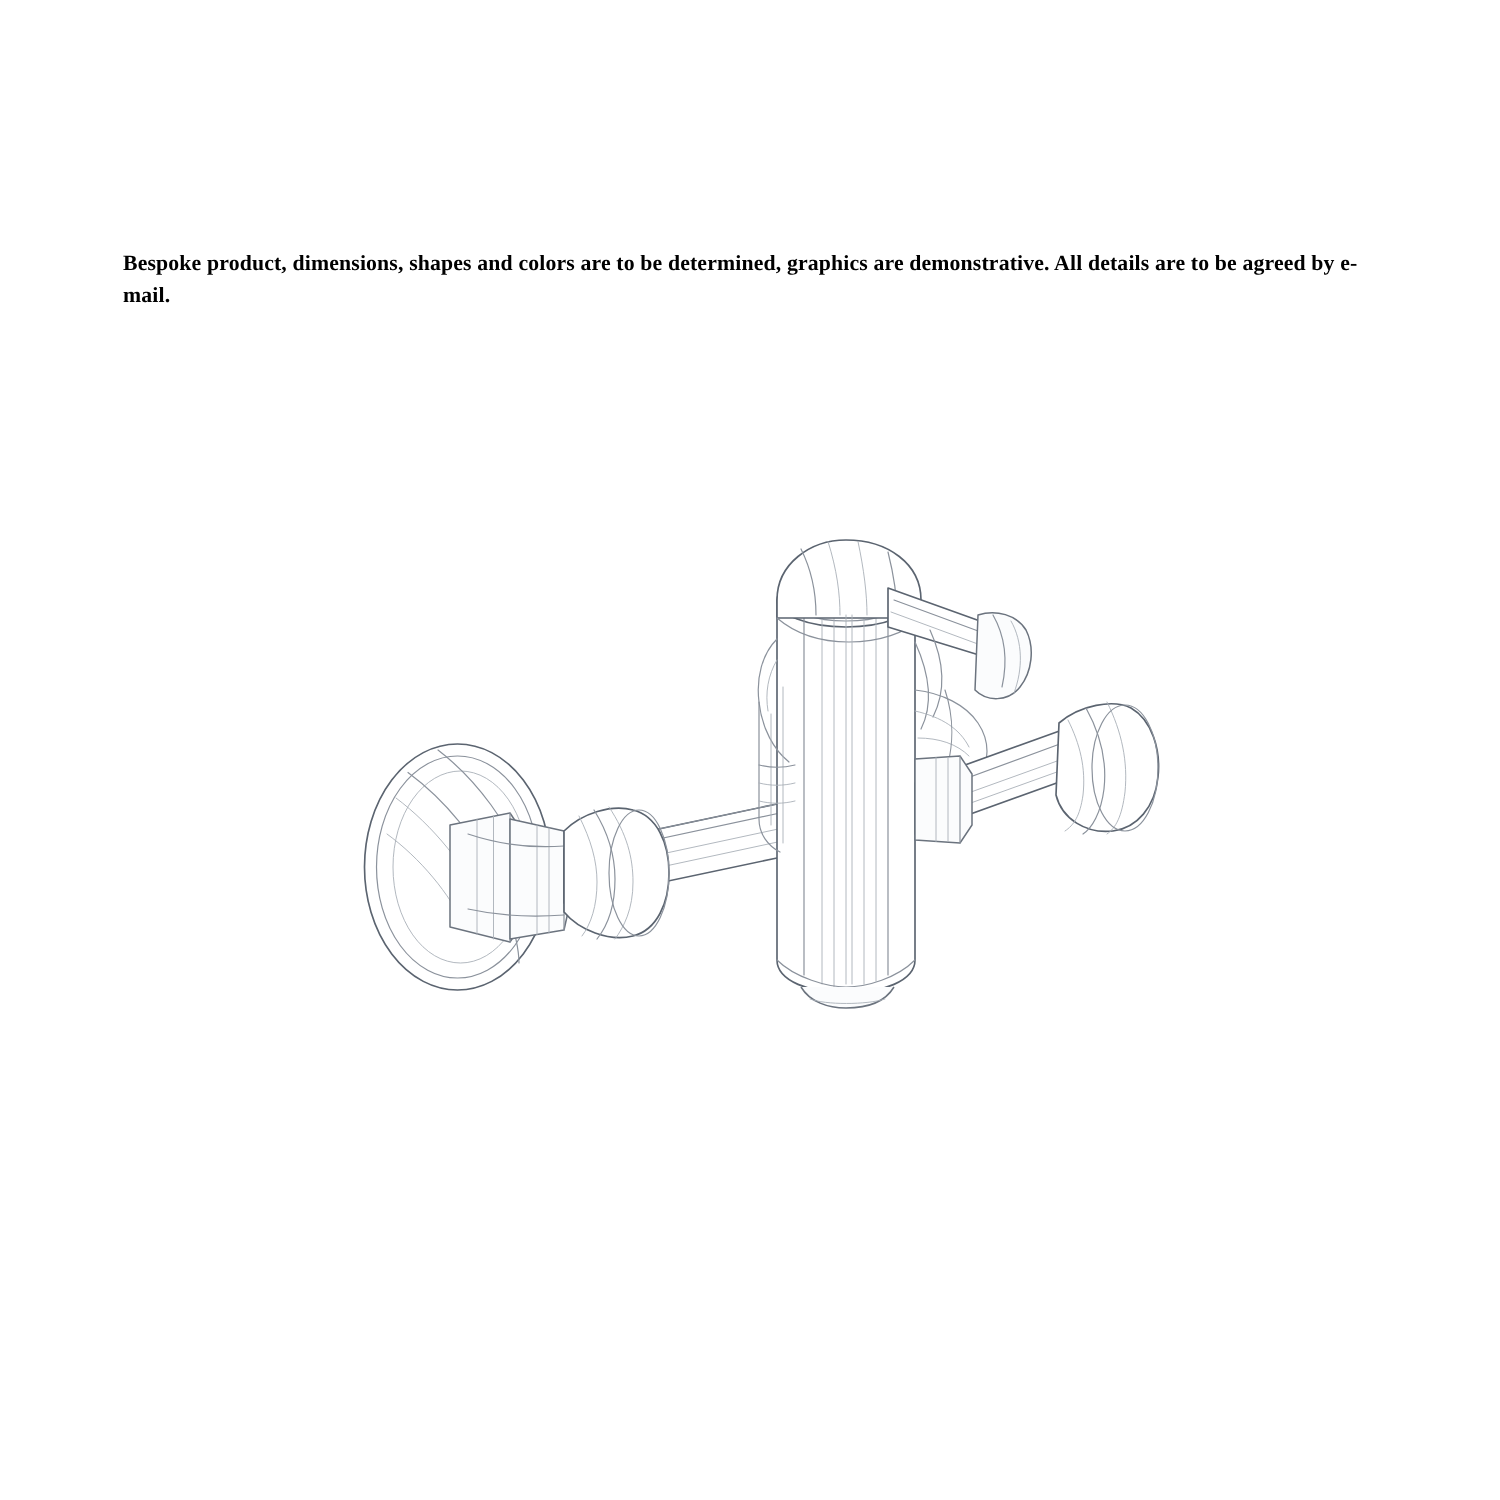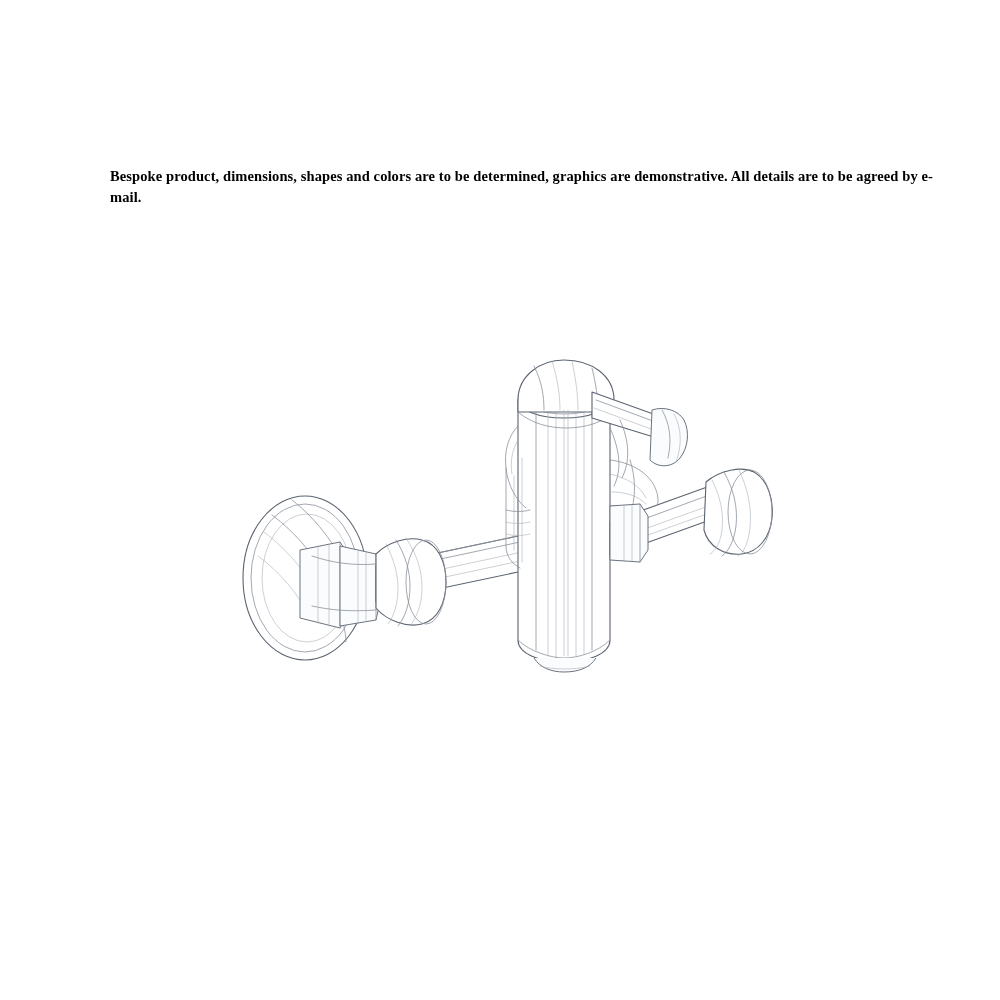--- a/index.html
+++ b/index.html
@@ -25,21 +25,20 @@
     position: absolute;
     left: 82px;
     top: 166px;
     width: 840px;
     font-family: "Liberation Serif", serif;
     font-weight: bold;
     font-size: 14.5px;
     line-height: 1.45;
     color: #000000;
     letter-spacing: 0.1px;
-    margin-left: 28px;
   }
   .product-figure {
     position: absolute;
     left: 200px;
     top: 310px;
     width: 620px;
     height: 400px;
   }
   .product-figure svg {
     display: block;

